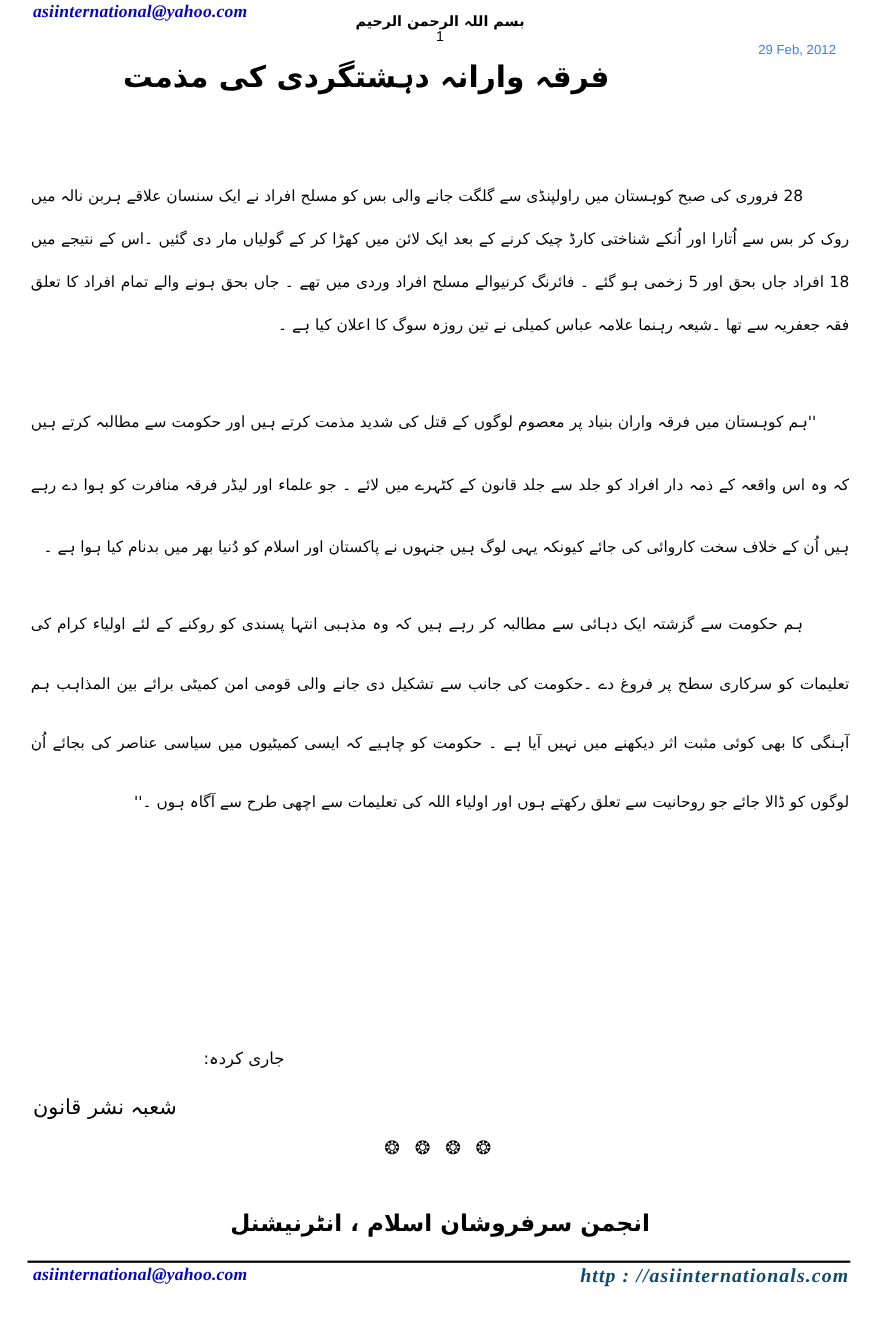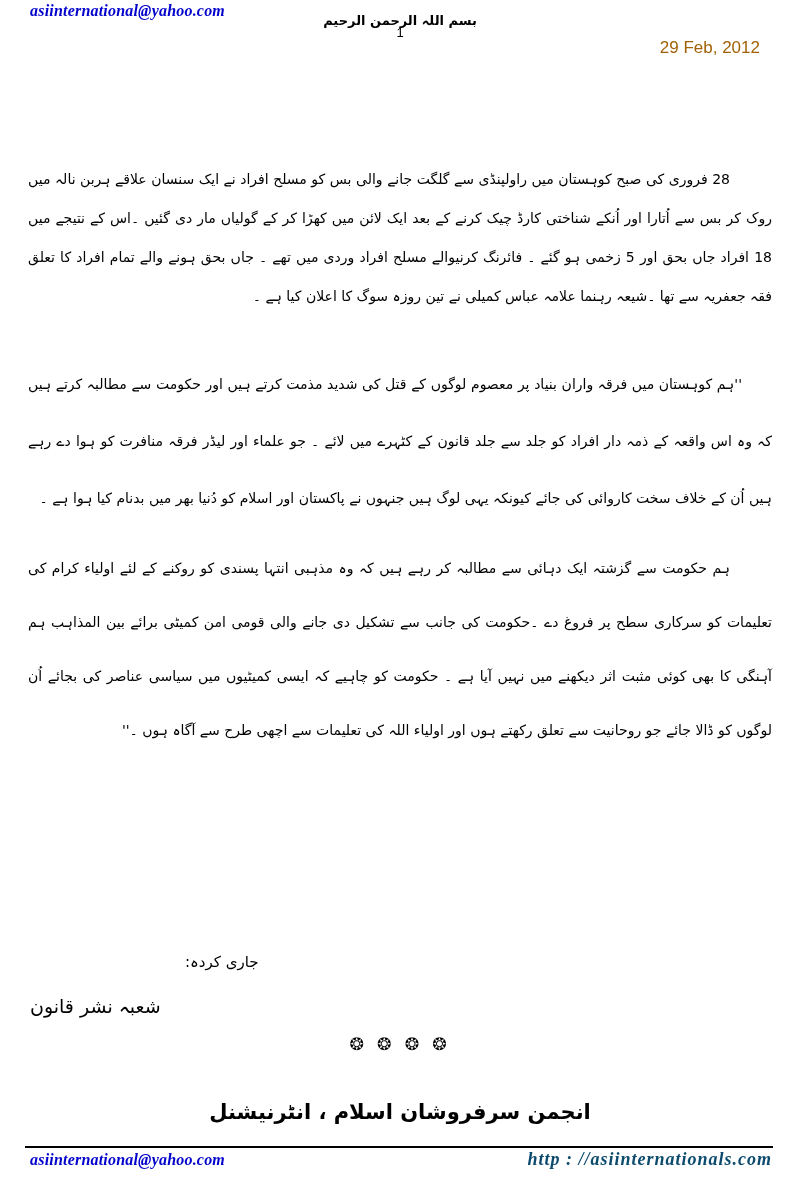--- a/index.html
+++ b/index.html
@@ -11,21 +11,21 @@
   .hdr-email{
     position:absolute;left:30px;top:2px;
     font-family:"Liberation Serif",serif;font-style:italic;font-weight:bold;
     font-size:16px;color:#0202cc;text-decoration:none;letter-spacing:.2px;
   }
   .bismillah-wrap{position:absolute;left:0;top:14px;width:100%;text-align:center;line-height:14px;}
   .bismillah{font-size:13px;font-weight:bold;direction:rtl;}
   .page-num{font-family:"Liberation Sans",sans-serif;font-size:13px;margin-top:-2px;}
   .date{
     position:absolute;right:40px;top:38px;
-    font-family:"Liberation Sans",sans-serif;font-size:17px;color:#a16207;
+    font-family:"Liberation Sans",sans-serif;font-size:12px;color:#3b82f6;
   }
   .title{
     position:absolute;left:0;top:48px;width:666px;text-align:center;
     direction:rtl;font-size:27px;font-weight:bold;line-height:46px;
   }
   
   .content{
     position:absolute;left:28px;top:160px;width:744px;
     direction:rtl;text-align:justify;font-size:14px;
   }
@@ -64,20 +64,21 @@
 
   <a class="hdr-email" href="#">asiinternational@yahoo.com</a>
 
   <div class="bismillah-wrap">
     <div class="bismillah">بسم اللہ الرحمن الرحیم</div>
     <div class="page-num">1</div>
   </div>
 
   <div class="date">29 Feb, 2012</div>
 
+  <h1 class="title" style="margin:0;">فرقہ وارانہ دہشتگردی کی مذمت</h1>
 
   <div class="content">
     <p class="para">28 فروری کی صبح کوہستان میں راولپنڈی سے گلگت جانے والی بس کو مسلح افراد نے ایک سنسان علاقے ہربن نالہ میں روک کر بس سے اُتارا اور اُنکے شناختی کارڈ چیک کرنے کے بعد ایک لائن میں کھڑا کر کے گولیاں مار دی گئیں ۔اس کے نتیجے میں 18 افراد جاں بحق اور 5 زخمی ہو گئے ۔ فائرنگ کرنیوالے مسلح افراد وردی میں تھے ۔ جاں بحق ہونے والے تمام افراد کا تعلق فقہ جعفریہ سے تھا ۔شیعہ رہنما علامہ عباس کمیلی نے تین روزہ سوگ کا اعلان کیا ہے ۔</p>
     <p class="quote">''ہم کوہستان میں فرقہ واران بنیاد پر معصوم لوگوں کے قتل کی شدید مذمت کرتے ہیں اور حکومت سے مطالبہ کرتے ہیں کہ وہ اس واقعہ کے ذمہ دار افراد کو جلد سے جلد قانون کے کٹہرے میں لائے ۔ جو علماء اور لیڈر فرقہ منافرت کو ہوا دے رہے ہیں اُن کے خلاف سخت کاروائی کی جائے کیونکہ یہی لوگ ہیں جنہوں نے پاکستان اور اسلام کو دُنیا بھر میں بدنام کیا ہوا ہے ۔</p>
     <p class="para fourth">ہم حکومت سے گزشتہ ایک دہائی سے مطالبہ کر رہے ہیں کہ وہ مذہبی انتہا پسندی کو روکنے کے لئے اولیاء کرام کی تعلیمات کو سرکاری سطح پر فروغ دے ۔حکومت کی جانب سے تشکیل دی جانے والی قومی امن کمیٹی برائے بین المذاہب ہم آہنگی کا بھی کوئی مثبت اثر دیکھنے میں نہیں آیا ہے ۔  حکومت کو چاہیے کہ ایسی کمیٹیوں میں سیاسی عناصر کی بجائے اُن لوگوں کو ڈالا جائے جو روحانیت سے تعلق رکھتے ہوں اور اولیاء اللہ کی تعلیمات سے اچھی طرح سے آگاہ ہوں ۔''</p>
   </div>
 
   <div class="issued-by">جاری کردہ:</div>
 
   <div class="department">شعبہ نشر قانون</div>

